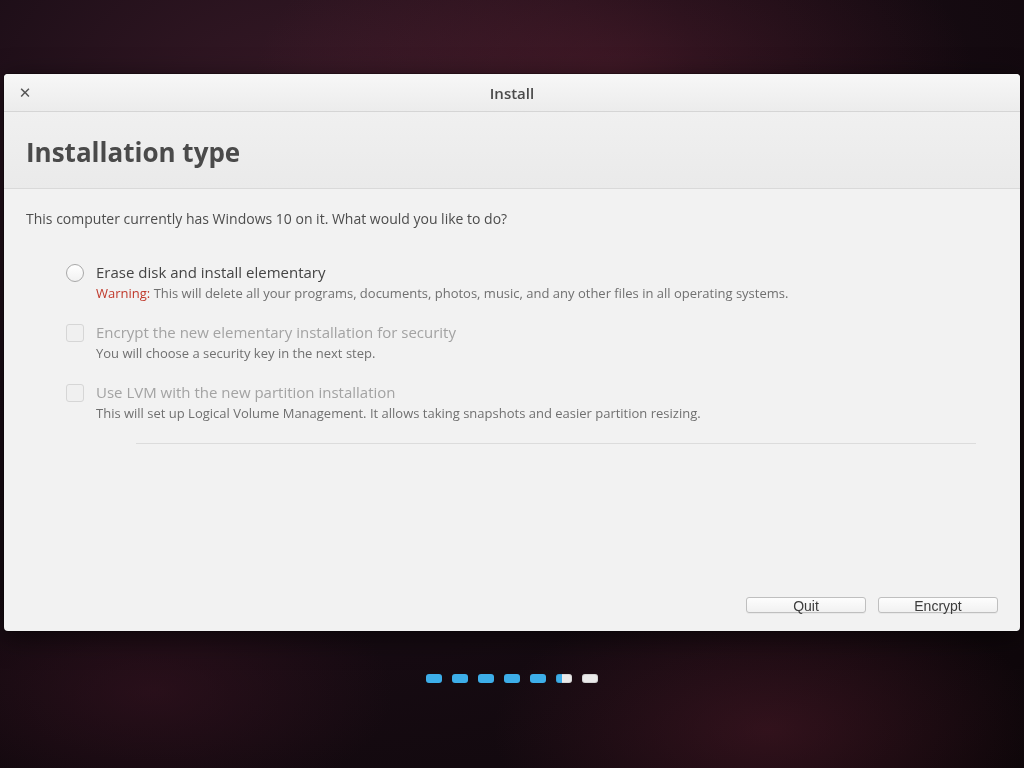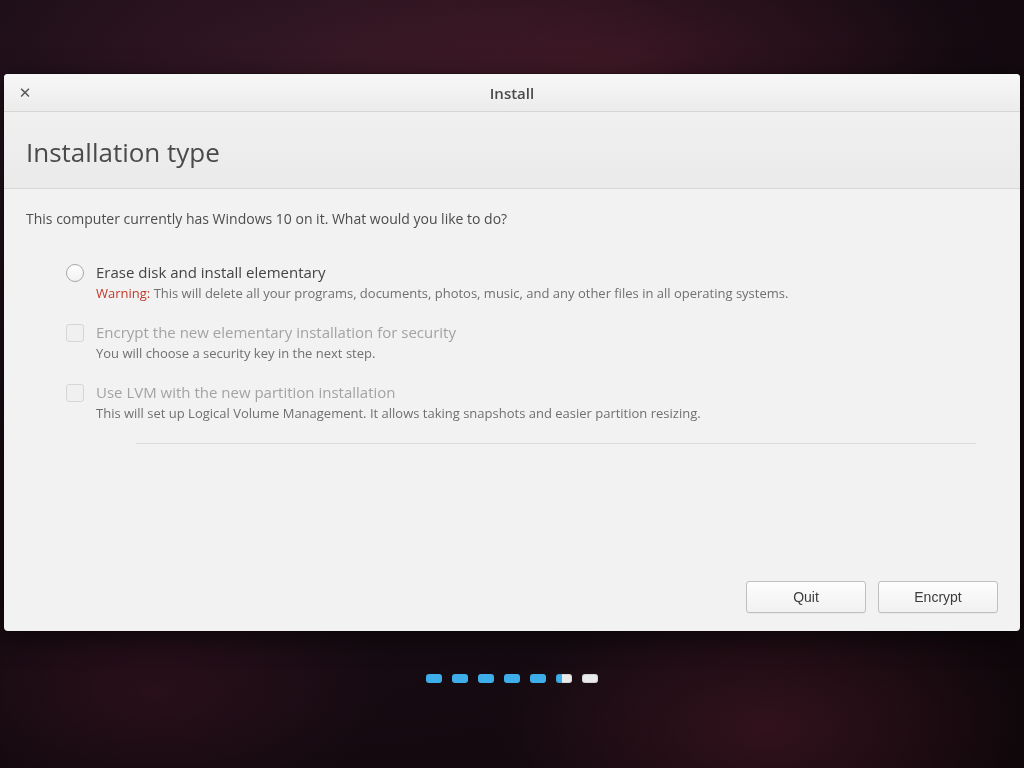--- a/index.html
+++ b/index.html
@@ -53,21 +53,21 @@
     font-size: 15px;
     color: #4a4a4a;
   }
 
   .header {
     padding: 22px 22px 18px 22px;
     border-bottom: 1px solid #d9d9d9;
     background: linear-gradient(#f0f0f0, #eaeaea);
   }
   .header h1 {
-    font-weight: 400;
+    font-weight: 700;
     font-size: 26px;
     color: #4a4a4a;
   }
 
   .content {
     flex: 1;
     padding: 20px 22px 16px 22px;
     color: #4a4a4a;
     font-size: 14px;
     position: relative;
@@ -122,21 +122,21 @@
   }
 
   .button-row {
     position: absolute;
     right: 22px; bottom: 18px;
     display: flex;
     gap: 12px;
   }
   .btn {
     min-width: 120px;
-    height: 32px;
+    height: 16px;
     padding: 0 22px;
     border: 1px solid #bfbfbf;
     border-radius: 3px;
     background: linear-gradient(#fdfdfd,#f1f1f1);
     color:#3c3c3c;
     font-size: 14px;
     cursor: pointer;
     box-shadow: 0 1px 0 rgba(0,0,0,.04);
   }
 

